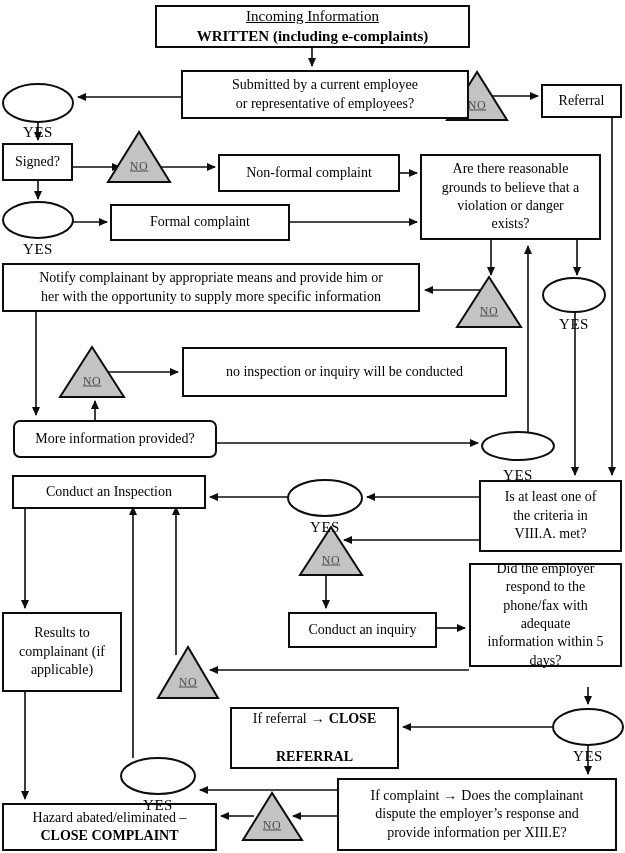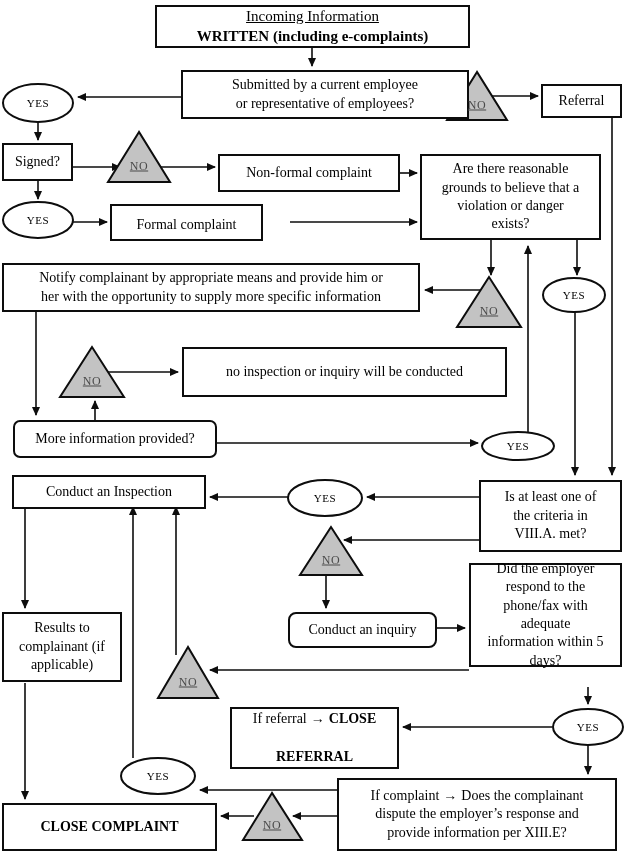--- a/index.html
+++ b/index.html
@@ -1,26 +1,26 @@
 <!DOCTYPE html>
 <html><head>
 <meta charset="utf-8">
 <style>
   html,body{margin:0;padding:0;background:#ffffff;}
   #stage{position:relative;width:625px;height:853px;background:#ffffff;overflow:hidden;
          font-family:"Liberation Serif",serif;color:#000;}
   #connectors{position:absolute;left:0;top:0;width:625px;height:853px;}
   .node{position:absolute;box-sizing:border-box;background:#fff;border:2px solid #0d0d0d;
         display:flex;flex-direction:column;justify-content:center;align-items:center;
-        text-align:center;font-size:14px;line-height:1.32;padding:5px 4px;}
+        text-align:center;font-size:14px;line-height:1.32;padding:14px 4px;}
   .node .ln{white-space:nowrap;}
   .u{text-decoration:underline;}
   .b{font-weight:bold;}
   .arrowglyph{font-weight:bold;margin:0 4px;}
-  .ell-lbl{position:absolute;transform:translate(-50%,-50%);font-size:11px;letter-spacing:.5px;}
+  .ell-lbl{position:absolute;transform:translate(-50%,-50%);font-size:15px;letter-spacing:.5px;margin-top:29px;}
   .tri-lbl{position:absolute;transform:translate(-50%,-50%);font-size:12px;color:#4a4a4a;letter-spacing:.5px;text-decoration:underline;}
   .fs15{font-size:15px;}
 </style>
 </head>
 <body>
 
 <div id="stage">
 
   <svg id="connectors" viewBox="0 0 625 853">
     <defs>
@@ -102,21 +102,21 @@
   </div>
 
   <div class="node" style="left:2px;top:143px;width:71px;height:38px;">
     <div class="ln">Signed?</div>
   </div>
 
   <div class="node" style="left:218px;top:154px;width:182px;height:38px;">
     <div class="ln">Non-formal complaint</div>
   </div>
 
-  <div class="node" style="left:110px;top:204px;width:153px;height:37px;justify-content:flex-end;">
+  <div class="node" style="left:110px;top:204px;width:180px;height:37px;">
     <div class="ln">Formal complaint</div>
   </div>
 
   <div class="node" style="left:420px;top:154px;width:181px;height:86px;">
     <div class="ln">Are there reasonable</div>
     <div class="ln">grounds to believe that a</div>
     <div class="ln">violation or danger</div>
     <div class="ln">exists?</div>
   </div>
 
@@ -136,51 +136,52 @@
   <div class="node" style="left:12px;top:475px;width:194px;height:34px;">
     <div class="ln">Conduct an Inspection</div>
   </div>
 
   <div class="node" style="left:479px;top:480px;width:143px;height:72px;">
     <div class="ln">Is at least one of</div>
     <div class="ln">the criteria in</div>
     <div class="ln">VIII.A. met?</div>
   </div>
 
-  <div class="node" style="left:288px;top:612px;width:149px;height:36px;border-radius:8px;">
+  <div class="node" style="left:288px;top:612px;width:149px;height:36px;">
     <div class="ln">Conduct an inquiry</div>
   </div>
 
   <div class="node" style="left:469px;top:563px;width:153px;height:104px;">
     <div class="ln">Did the employer</div>
     <div class="ln">respond to the</div>
     <div class="ln">phone/fax with</div>
     <div class="ln">adequate</div>
     <div class="ln">information within 5</div>
     <div class="ln">days?</div>
   </div>
 
-  <div class="node" style="left:2px;top:612px;width:120px;height:70px;">
+  <div class="node" style="left:2px;top:612px;width:120px;height:80px;">
     <div class="ln">Results to</div>
     <div class="ln">complainant (if</div>
     <div class="ln">applicable)</div>
   </div>
 
   <div class="node" style="left:230px;top:707px;width:169px;height:62px;gap:20px;">
     <div class="ln"><span>If referral</span><span class="arrowglyph">→</span><span class="b">CLOSE</span></div>
     <div class="ln b">REFERRAL</div>
   </div>
 
   <div class="node" style="left:337px;top:778px;width:280px;height:73px;">
     <div class="ln"><span>If complaint</span><span class="arrowglyph">→</span><span>Does the complainant</span></div>
     <div class="ln">dispute the employer’s response and</div>
     <div class="ln">provide information per XIII.E?</div>
   </div>
 
   <div class="node" style="left:2px;top:803px;width:215px;height:48px;">
+    <div class="ln">Hazard abated/eliminated –</div>
     <div class="ln b">CLOSE COMPLAINT</div>
   </div>
 
   <div class="ell-lbl" style="left:38px;top:103px;">YES</div>
   <div class="ell-lbl" style="left:38px;top:220px;">YES</div>
   <div class="ell-lbl" style="left:574px;top:295px;">YES</div>
   <div class="ell-lbl" style="left:518px;top:446px;">YES</div>
   <div class="ell-lbl" style="left:325px;top:498px;">YES</div>
   <div class="ell-lbl" style="left:158px;top:776px;">YES</div>
   <div class="ell-lbl" style="left:588px;top:727px;">YES</div>

